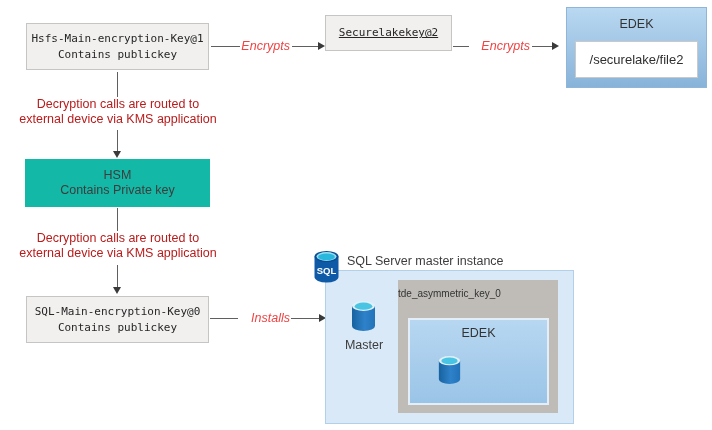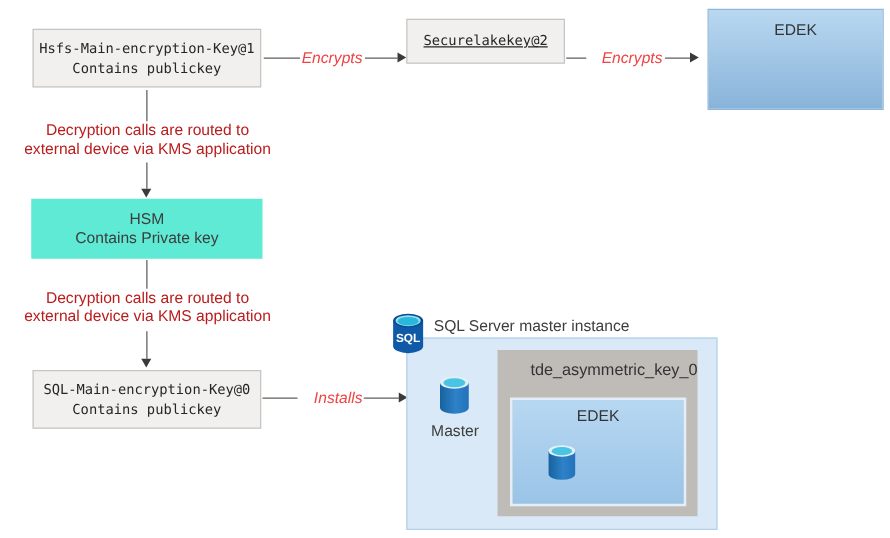--- a/index.html
+++ b/index.html
@@ -8,21 +8,21 @@
     font-family:"Liberation Sans", sans-serif; color:#3d3d3d; overflow:hidden;
   }
   .keybox {
     position:absolute; background:#f1f0ef; border:1px solid #c6c5c4;
     display:flex; align-items:center; justify-content:center; text-align:center;
     font-family:"DejaVu Sans Mono", monospace; font-size:11px; line-height:1.4;
     color:#262626; white-space:pre-line; box-sizing:border-box;
   }
   .hsm-box {
     position:absolute; left:25px; top:159px; width:185px; height:48px;
-    background:#5eead4; display:flex; align-items:center; justify-content:center;
+    background:#14b8a6; display:flex; align-items:center; justify-content:center;
     text-align:center; font-size:12.5px; line-height:1.18; white-space:pre-line;
     color:#3d3d3d; box-sizing:border-box;
   }
   .edek-top {
     position:absolute; left:566px; top:7px; width:141px; height:81px;
     background:linear-gradient(#b9d8f1,#88b3d9); border:1px solid #8fb6d9;
     box-sizing:border-box;
   }
   .edek-top .edek-title {
     position:absolute; left:0; right:0; top:9px; text-align:center;
@@ -55,21 +55,21 @@
   .sql-title { position:absolute; left:347px; top:254px; font-size:12.5px; color:#3d3d3d;text-align:right; }
   .icon { position:absolute; }
   .master-label {
     position:absolute; left:332px; top:338px; width:64px; text-align:center;
     font-size:12.5px; color:#3d3d3d;
   }
   .tde-box {
     position:absolute; left:398px; top:280px; width:160px; height:133px;
     background:#bfbcb8; box-sizing:border-box;
   }
-  .tde-label { position:absolute; left:0; right:0; top:8px; text-align:right; font-size:13px; color:#333; }
+  .tde-label { position:absolute; left:0; right:0; top:8px; text-align:left; font-size:10px; color:#333; }
   .edek-inner {
     position:absolute; left:408px; top:318px; width:141px; height:87px;
     background:linear-gradient(#b7d7f1,#9ac4e7); border:2px solid #e3eef8;
     box-sizing:border-box;
   }
   .edek-inner .edek-title {
     position:absolute; left:0; right:0; top:6px; text-align:center; font-size:12.5px; color:#333;
   }
   .db-label {
     position:absolute; left:58px; top:35px; font-size:12.5px; line-height:1.3;
@@ -95,20 +95,23 @@
     <span>Securelakekey@2</span>
   </div>
 
   <div class="hline" style="left:453px; top:46px; width:16px;"></div>
   <div class="edge-label" style="left:470px; top:39px; width:60px;">Encrypts</div>
   <div class="hline" style="left:532px; top:46px; width:20px;"></div>
   <div class="arr-r" style="left:552px; top:42px;"></div>
 
   <div class="edek-top">
     <div class="edek-title">EDEK</div>
+    <div class="file-box">
+      <span>/securelake/file2</span>
+    </div>
   </div>
 
   <div class="vline" style="left:117px; top:72px; height:25px;"></div>
   <div class="note" style="top:97px;">Decryption calls are routed to
 external device via KMS application</div>
   <div class="vline" style="left:117px; top:130px; height:21px;"></div>
   <div class="arr-d" style="left:113px; top:151px;"></div>
 
   <div class="hsm-box">
     <span>HSM

